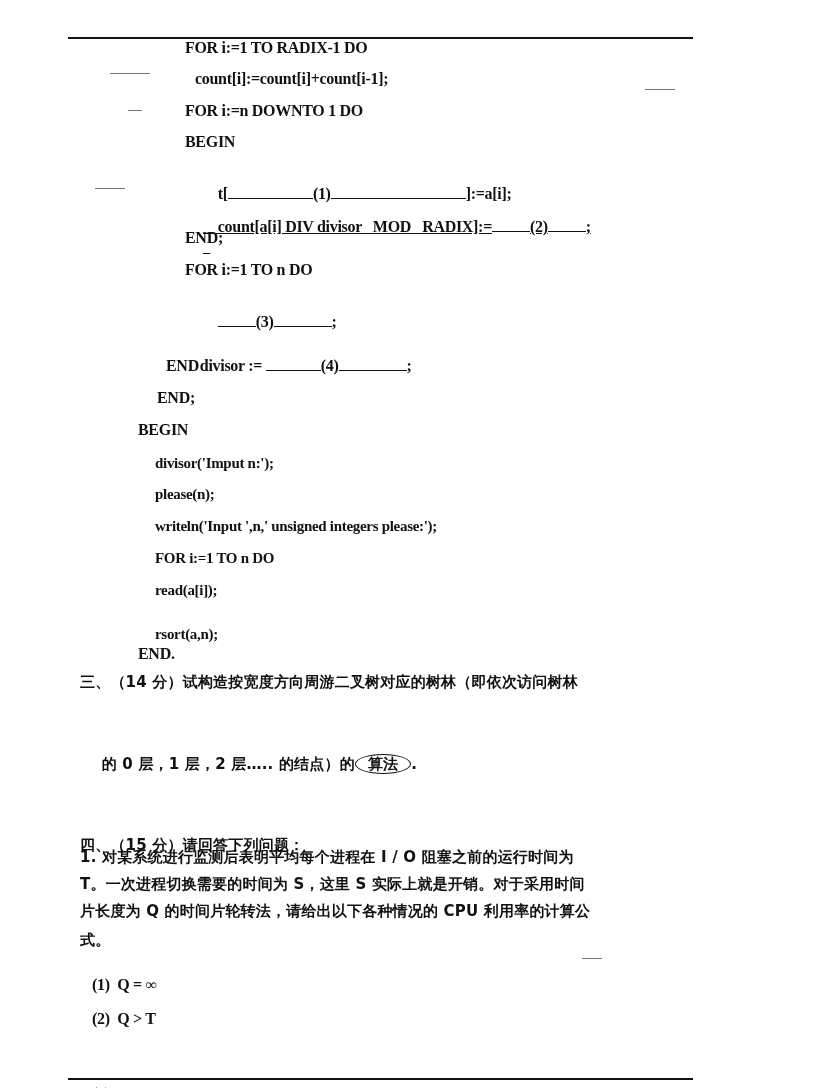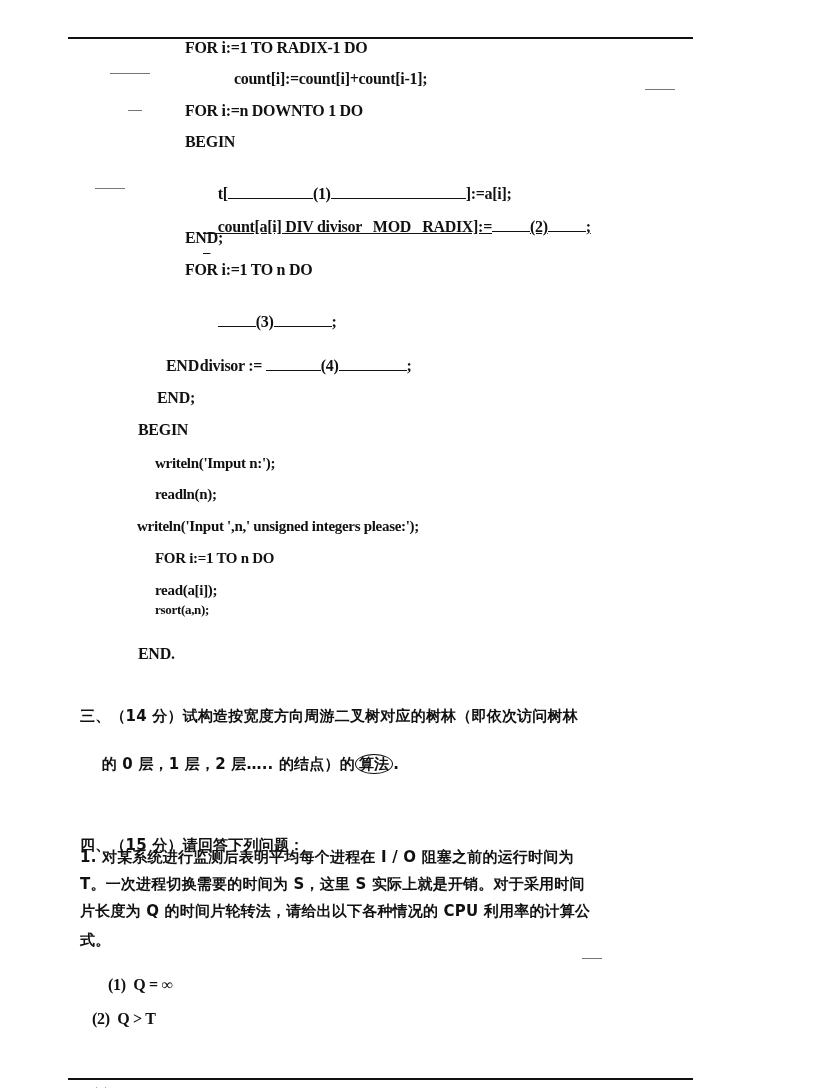--- a/index.html
+++ b/index.html
@@ -2,31 +2,31 @@
 <html><head>
 <meta charset="utf-8">
 <style>
   html, body { margin:0; padding:0; background:#ffffff; }
   body { width:817px; height:1088px; position:relative; overflow:hidden;
          font-family:"Liberation Serif","DejaVu Serif",serif; color:#111; }
   .rule { position:absolute; left:68px; width:625px; height:2px; background:#111; }
   .line { position:absolute; white-space:pre; font-weight:bold; font-size:16px; line-height:20px; letter-spacing:-0.3px; }
   .cn { font-family:"DejaVu Sans","Liberation Sans",sans-serif; font-weight:bold; font-size:15px; letter-spacing:0.2px; }
   .blank { display:inline-block; border-bottom:1.5px solid #111; height:14px; vertical-align:baseline; }
-  .circle { display:inline-block; border:1.6px solid #111; border-radius:50%; padding:0 3px; line-height:18px; }
+  .circle { display:inline-block; border:1.6px solid #111; border-radius:50%; padding:0 12px; line-height:18px; }
   .speck { position:absolute; background:#777; height:1px; }
 </style>
 </head>
 <body>
 
 <div id="root">
   <div class="rule" style="top:37px;"></div>
 
   <div class="line" style="left:185px;top:38px;">FOR i:=1 TO RADIX-1 DO</div>
-  <div class="line" style="left:195px;top:69px;margin-left:39px;">count[i]:=count[i]+count[i-1];</div>
+  <div class="line" style="left:195px;top:69px;">count[i]:=count[i]+count[i-1];</div>
   <div class="line" style="left:185px;top:101px;">FOR i:=n DOWNTO 1 DO</div>
   <div class="line" style="left:185px;top:132px;">BEGIN</div>
 
   <div class="line" style="left:203px;top:164px;">
     <span>t[</span><span class="blank" style="width:85px;"></span><span>(1)</span><span class="blank" style="width:135px;"></span><span>]:=a[i];</span>
   </div>
 
   <div class="line" style="left:203px;top:197px;text-decoration:underline;">
     <span>count[a[i] DIV divisor   MOD   RADIX]:=</span><span class="blank" style="width:38px;"></span><span>(2)</span><span class="blank" style="width:38px;"></span><span>;</span>
   </div>
@@ -38,40 +38,40 @@
     <span class="blank" style="width:38px;"></span><span>(3)</span><span class="blank" style="width:58px;"></span><span>;</span>
   </div>
 
   <div class="line" style="left:185px;top:336px;">
     <span>divisor := </span><span class="blank" style="width:55px;"></span><span>(4)</span><span class="blank" style="width:68px;"></span><span>;</span>
   </div>
 
   <div class="line" style="left:166px;top:356px;">END</div>
   <div class="line" style="left:157px;top:388px;">END;</div>
   <div class="line" style="left:138px;top:420px;">BEGIN</div>
-  <div class="line" style="left:155px;top:453px;font-size:15px;">writeln('Imput n:');</div>
-  <div class="line" style="left:155px;top:484px;font-size:15px;">readln(n);</div>
-  <div class="line" style="left:137px;top:516px;font-size:15px;">writeln('Input ',n,' unsigned integers please:');</div>
+  <div class="line" style="left:155px;top:453px;font-size:15px;">divisor('Imput n:');</div>
+  <div class="line" style="left:155px;top:484px;font-size:15px;">please(n);</div>
+  <div class="line" style="left:155px;top:516px;font-size:15px;">writeln('Input ',n,' unsigned integers please:');</div>
   <div class="line" style="left:155px;top:548px;font-size:15px;">FOR i:=1 TO n DO</div>
   <div class="line" style="left:155px;top:580px;font-size:15px;">read(a[i]);</div>
-  <div class="line" style="left:155px;top:600px;font-size:13px;">rsort(a,n);</div>
+  <div class="line" style="left:155px;top:624px;font-size:15px;">rsort(a,n);</div>
   <div class="line" style="left:138px;top:644px;">END.</div>
 
-  <div class="line cn" style="left:80px;top:706px;">三、（14 分）试构造按宽度方向周游二叉树对应的树林（即依次访问树林</div>
+  <div class="line cn" style="left:80px;top:672px;">三、（14 分）试构造按宽度方向周游二叉树对应的树林（即依次访问树林</div>
   <div class="line cn" style="left:80px;top:734px;">
     <span>的 0 层，1 层，2 层….. 的结点）的</span><span class="circle">算法</span><span>.</span>
   </div>
 
   <div class="line cn" style="left:80px;top:815px;margin-top:20px;">四、（15 分）请回答下列问题：</div>
   <div class="line cn" style="left:80px;top:847px;">1. 对某系统进行监测后表明平均每个进程在 I / O 阻塞之前的运行时间为</div>
   <div class="line cn" style="left:80px;top:874px;">T。一次进程切换需要的时间为 S，这里 S 实际上就是开销。对于采用时间</div>
   <div class="line cn" style="left:80px;top:901px;">片长度为 Q 的时间片轮转法，请给出以下各种情况的 CPU 利用率的计算公</div>
   <div class="line cn" style="left:80px;top:930px;">式。</div>
 
-  <div class="line" style="left:92px;top:975px;margin-left:16px;">(1)  Q = ∞</div>
+  <div class="line" style="left:92px;top:975px;">(1)  Q = ∞</div>
   <div class="line" style="left:92px;top:1009px;">(2)  Q &gt; T</div>
   <div class="line" style="left:92px;top:1043px;margin-top:41px;">(3)  S &lt; Q &lt; T</div>
 
   <div class="rule" style="top:1078px;"></div>
 
   <div class="speck" style="left:110px;top:73px;width:40px;"></div>
   <div class="speck" style="left:128px;top:110px;width:14px;"></div>
   <div class="speck" style="left:95px;top:188px;width:30px;"></div>
   <div class="speck" style="left:645px;top:89px;width:30px;"></div>
   <div class="speck" style="left:582px;top:958px;width:20px;"></div>

